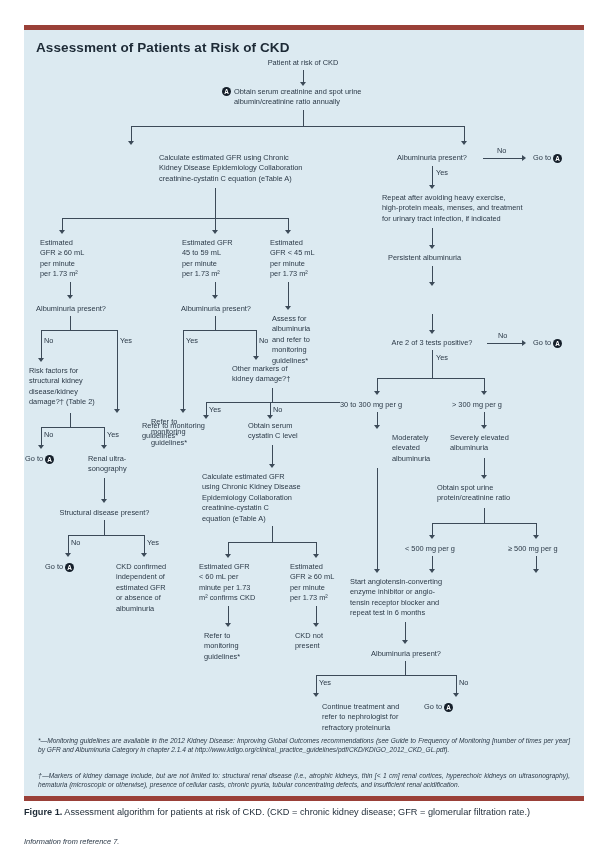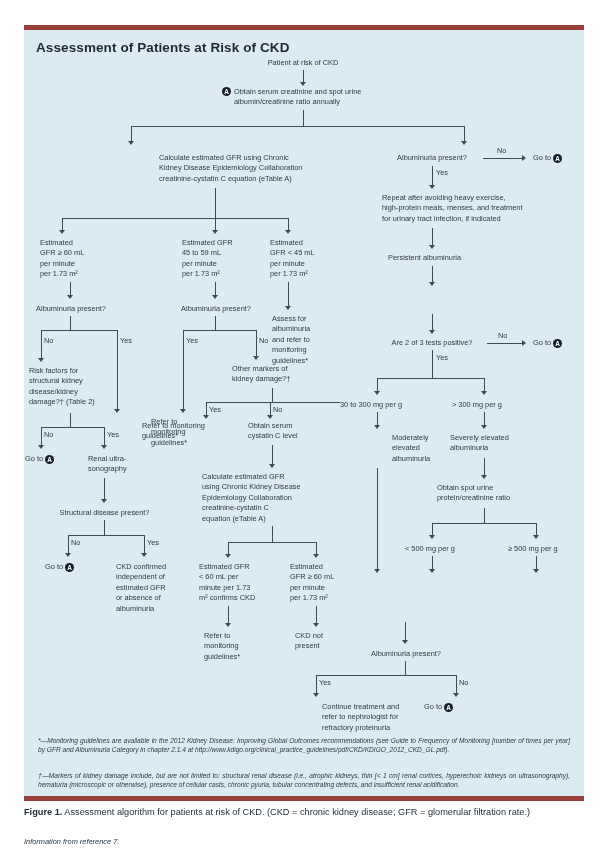--- a/index.html
+++ b/index.html
@@ -280,20 +280,24 @@
   <div class="node l" style="left:508px;top:544px;width:70px;">≥ 500 mg per g</div>
 
   <div class="v" style="left:432px;top:556px;height:14px;"></div>
   <div class="arr" style="left:429px;top:569px;"></div>
   <div class="v" style="left:536px;top:556px;height:14px;"></div>
   <div class="arr" style="left:533px;top:569px;"></div>
 
   <div class="v" style="left:377px;top:468px;height:102px;"></div>
   <div class="arr" style="left:374px;top:569px;"></div>
 
+  <div class="node l" style="left:350px;top:577px;width:116px;">Start angiotensin-converting
+enzyme inhibitor or angio-
+tensin receptor blocker and
+repeat test in 6 months</div>
 
   <div class="v" style="left:405px;top:622px;height:19px;"></div>
   <div class="arr" style="left:402px;top:640px;"></div>
   <div class="node c" style="left:360px;top:649px;width:92px;">Albuminuria present?</div>
   <div class="v" style="left:405px;top:661px;height:14px;"></div>
   <div class="h" style="left:316px;top:675px;width:140px;"></div>
   <div class="v" style="left:316px;top:675px;height:19px;"></div>
   <div class="arr" style="left:313px;top:693px;"></div>
   <div class="lbl" style="left:319px;top:678px;">Yes</div>
   <div class="v" style="left:456px;top:675px;height:19px;"></div>

